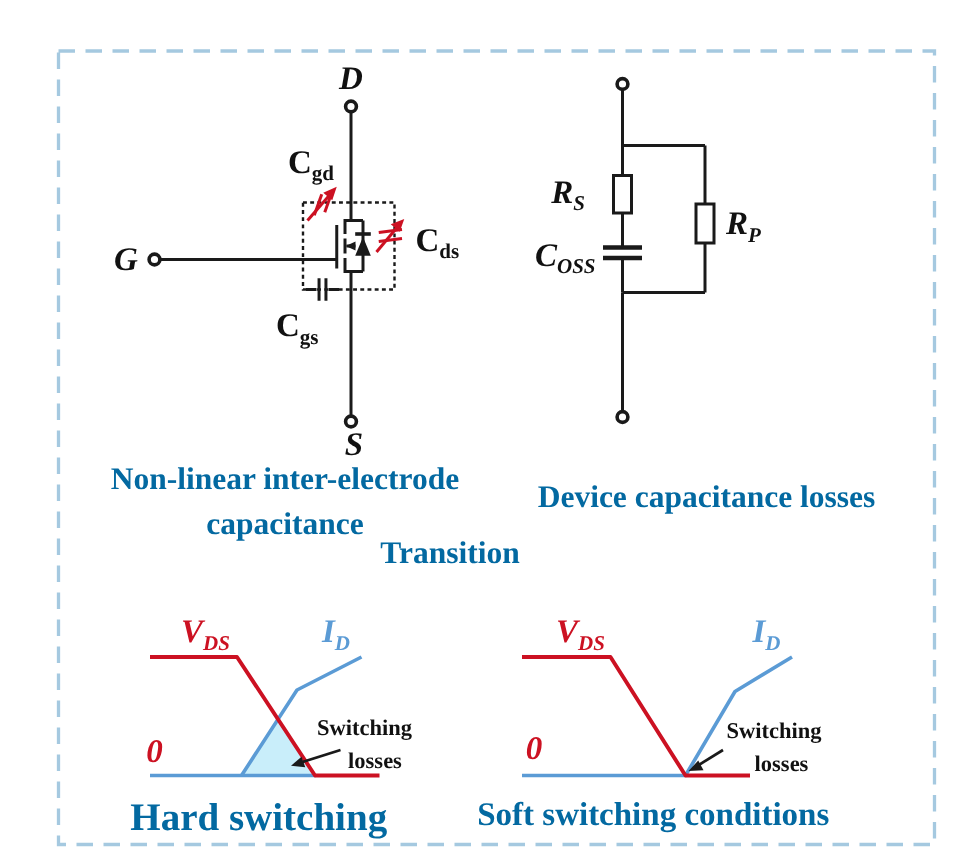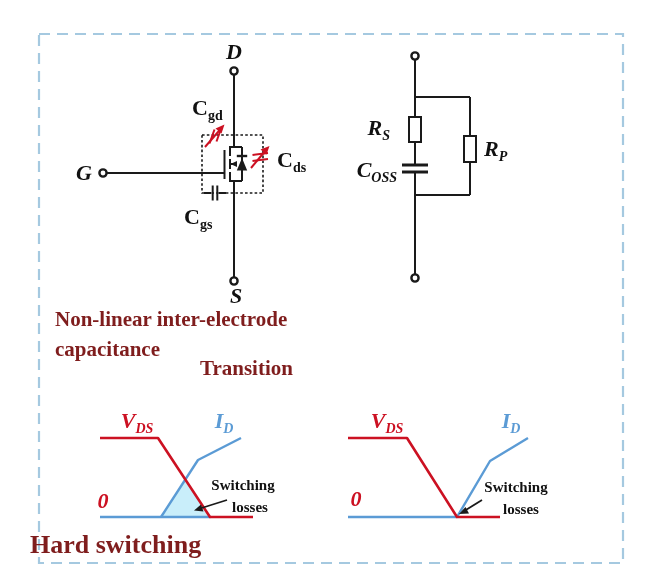--- a/index.html
+++ b/index.html
@@ -2,21 +2,21 @@
 <html><head>
 <meta charset="utf-8">
 <style>
   html,body{margin:0;padding:0;background:#ffffff;}
   #stage{
     position:relative;width:650px;height:568px;background:#ffffff;overflow:hidden;
     font-family:"Liberation Serif","DejaVu Serif",serif;
   }
   svg{position:absolute;left:0;top:0;}
   .caption{
-    position:absolute;color:#7f1d1d;font-weight:bold;
+    position:absolute;text-align:center;color:#0369a1;font-weight:bold;
     font-size:21px;line-height:1.42;
   }
   .circuit-line{stroke:#1a1a1a;stroke-width:2;fill:none;}
   .terminal-dot{fill:#ffffff;stroke:#1a1a1a;stroke-width:2.4;}
   .red-sym{stroke:#cc1122;stroke-width:2;fill:none;}
   .red-head{fill:#cc1122;stroke:none;}
   .wave-red{stroke:#cc1122;stroke-width:2.6;fill:none;stroke-linejoin:round;}
   .wave-blue{stroke:#5b9bd5;stroke-width:2.4;fill:none;stroke-linejoin:round;}
   .lbl{fill:#111111;font-weight:bold;font-size:22px;}
   .lbl-it{font-style:italic;}
@@ -135,19 +135,21 @@
       <text x="356" y="506" text-anchor="middle" class="lbl lbl-it red-t" font-size="20">0</text>
       <text x="516" y="492" text-anchor="middle" class="annot">Switching</text>
       <text x="521" y="514" text-anchor="middle" class="annot">losses</text>
       <line x1="482" y1="500" x2="465" y2="510.5" class="ann-arrow"></line>
       <polygon points="459,514 469,513.5 465.5,507" class="ann-head"></polygon>
     </g>
   </svg>
 
   <div class="caption" style="left:55px;top:305px;width:270px;">Non-linear inter-electrode capacitance</div>
 
+  <div class="caption" style="left:333px;top:317px;width:276px;">Device capacitance losses</div>
 
   <div class="caption" style="left:200px;top:354px;width:200px;">Transition</div>
 
   <div class="caption" style="left:30px;top:527px;width:285px;font-size:26px;">Hard switching conditions</div>
 
+  <div class="caption" style="left:293px;top:527px;width:285px;font-size:22px;">Soft switching conditions</div>
 
 </div>
 
 </body></html>

